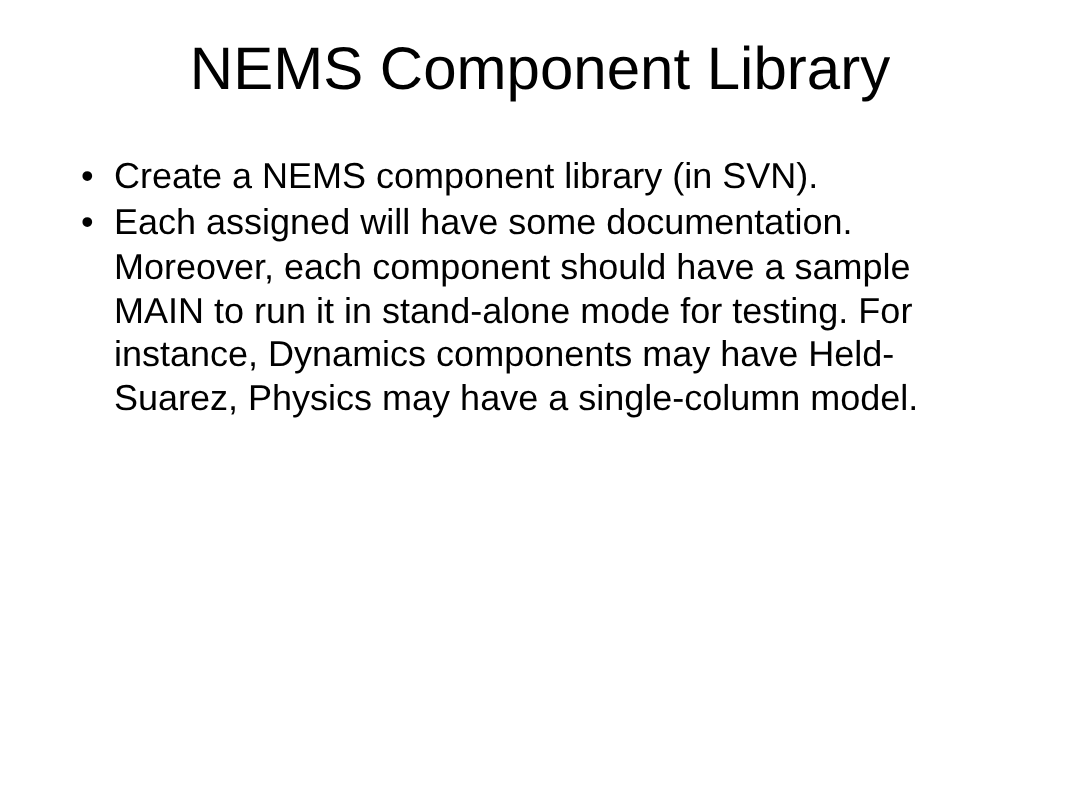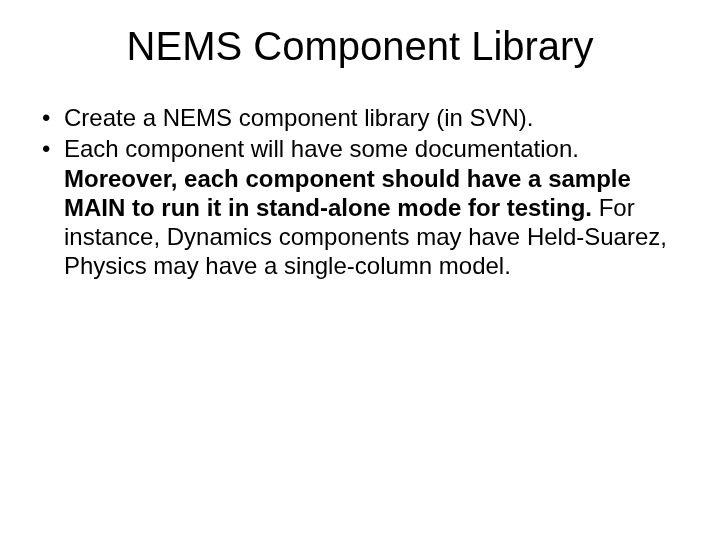--- a/index.html
+++ b/index.html
@@ -17,41 +17,41 @@
     box-sizing: border-box;
     padding: 24px 38px 0 38px;
   }
   .title {
     text-align: center;
     font-size: 40px;
     font-weight: 400;
     margin: 0 0 34px 0;
   }
   ul.body {
-    margin: 0;
+    margin: 12px;
     padding: 0 0 0 26px;
     list-style: none;
   }
   ul.body > li {
     position: relative;
     font-size: 24px;
     line-height: 1.22;
     margin: 0 0 2px 0;
   }
   ul.body > li::before {
     content: "•";
     position: absolute;
     left: -22px;
     top: 0;
     font-size: 24px;
   }
-  .b { font-weight: 700; }
+  .b { font-weight: 400; }
 </style>
 </head>
 <body>
 
 <div class="slide">
   <h1 class="title">NEMS Component Library</h1>
   <ul class="body">
     <li>Create a NEMS component library (in SVN).</li>
-    <li><span>Each component will have some documentation. </span><span class="b">Moreover, each component should have a sample MAIN to run it in stand-alone mode for testing.</span><span> For instance, Dynamics components may have Held-Suarez, Physics may have a single-column model.</span></li>
+    <li><span>Each assigned will have some documentation. </span><span class="b">Moreover, each component should have a sample MAIN to run it in stand-alone mode for testing.</span><span> For instance, Dynamics components may have Held-Suarez, Physics may have a single-column model.</span></li>
   </ul>
 </div>
 
 </body></html>

